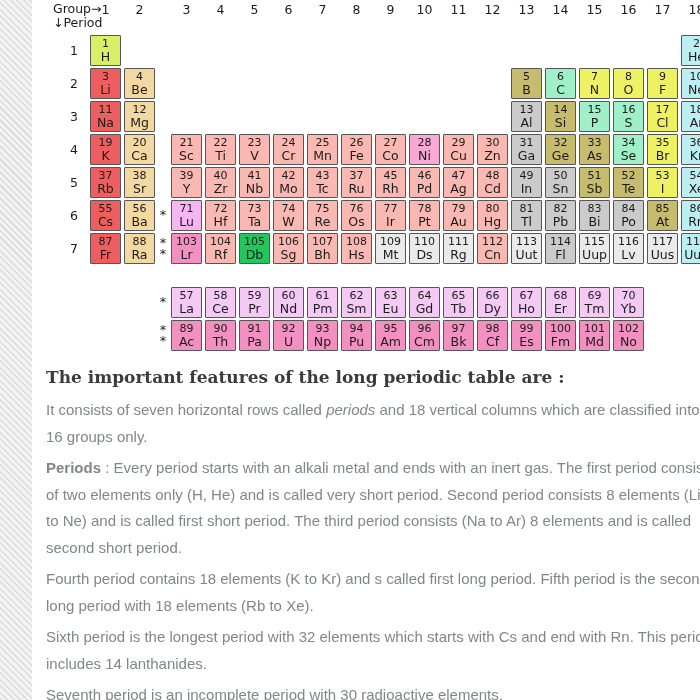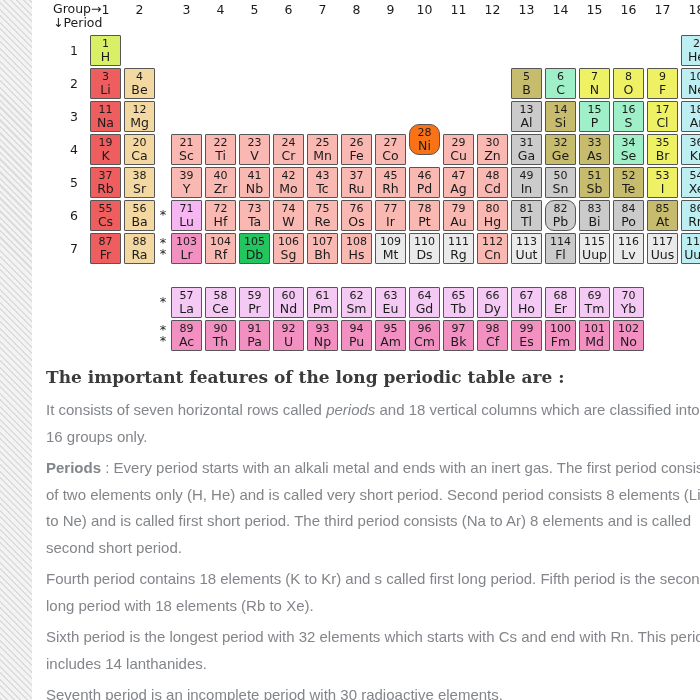--- a/index.html
+++ b/index.html
@@ -180,21 +180,21 @@
         <span class="asym">Mn</span>
       </div>
       <div class="ecell" style="left: 295px; top: 134px; background: rgb(249, 184, 178);">
         <span class="anum">26</span>
         <span class="asym">Fe</span>
       </div>
       <div class="ecell" style="left: 329px; top: 134px; background: rgb(249, 184, 178);">
         <span class="anum">27</span>
         <span class="asym">Co</span>
       </div>
-      <div class="ecell" style="left: 363px; top: 124px; background: #f97316; border-radius: 10px;">
+      <div class="ecell" style="left: 363px; top: 134px; background: #f9a8d4;">
         <span class="anum">28</span>
         <span class="asym">Ni</span>
       </div>
       <div class="ecell" style="left: 397px; top: 134px; background: rgb(249, 184, 178);">
         <span class="anum">29</span>
         <span class="asym">Cu</span>
       </div>
       <div class="ecell" style="left: 431px; top: 134px; background: rgb(249, 184, 178);">
         <span class="anum">30</span>
         <span class="asym">Zn</span>
@@ -340,21 +340,21 @@
         <span class="asym">Au</span>
       </div>
       <div class="ecell" style="left: 431px; top: 200px; background: rgb(249, 184, 178);">
         <span class="anum">80</span>
         <span class="asym">Hg</span>
       </div>
       <div class="ecell" style="left: 465px; top: 200px; background: rgb(203, 203, 203);">
         <span class="anum">81</span>
         <span class="asym">Tl</span>
       </div>
-      <div class="ecell" style="left: 499px; top: 200px; background: rgb(203, 203, 203); border-radius: 9px;">
+      <div class="ecell" style="left: 499px; top: 200px; background: rgb(203, 203, 203);">
         <span class="anum">82</span>
         <span class="asym">Pb</span>
       </div>
       <div class="ecell" style="left: 533px; top: 200px; background: rgb(203, 203, 203);">
         <span class="anum">83</span>
         <span class="asym">Bi</span>
       </div>
       <div class="ecell" style="left: 567px; top: 200px; background: rgb(203, 203, 203);">
         <span class="anum">84</span>
         <span class="asym">Po</span>

